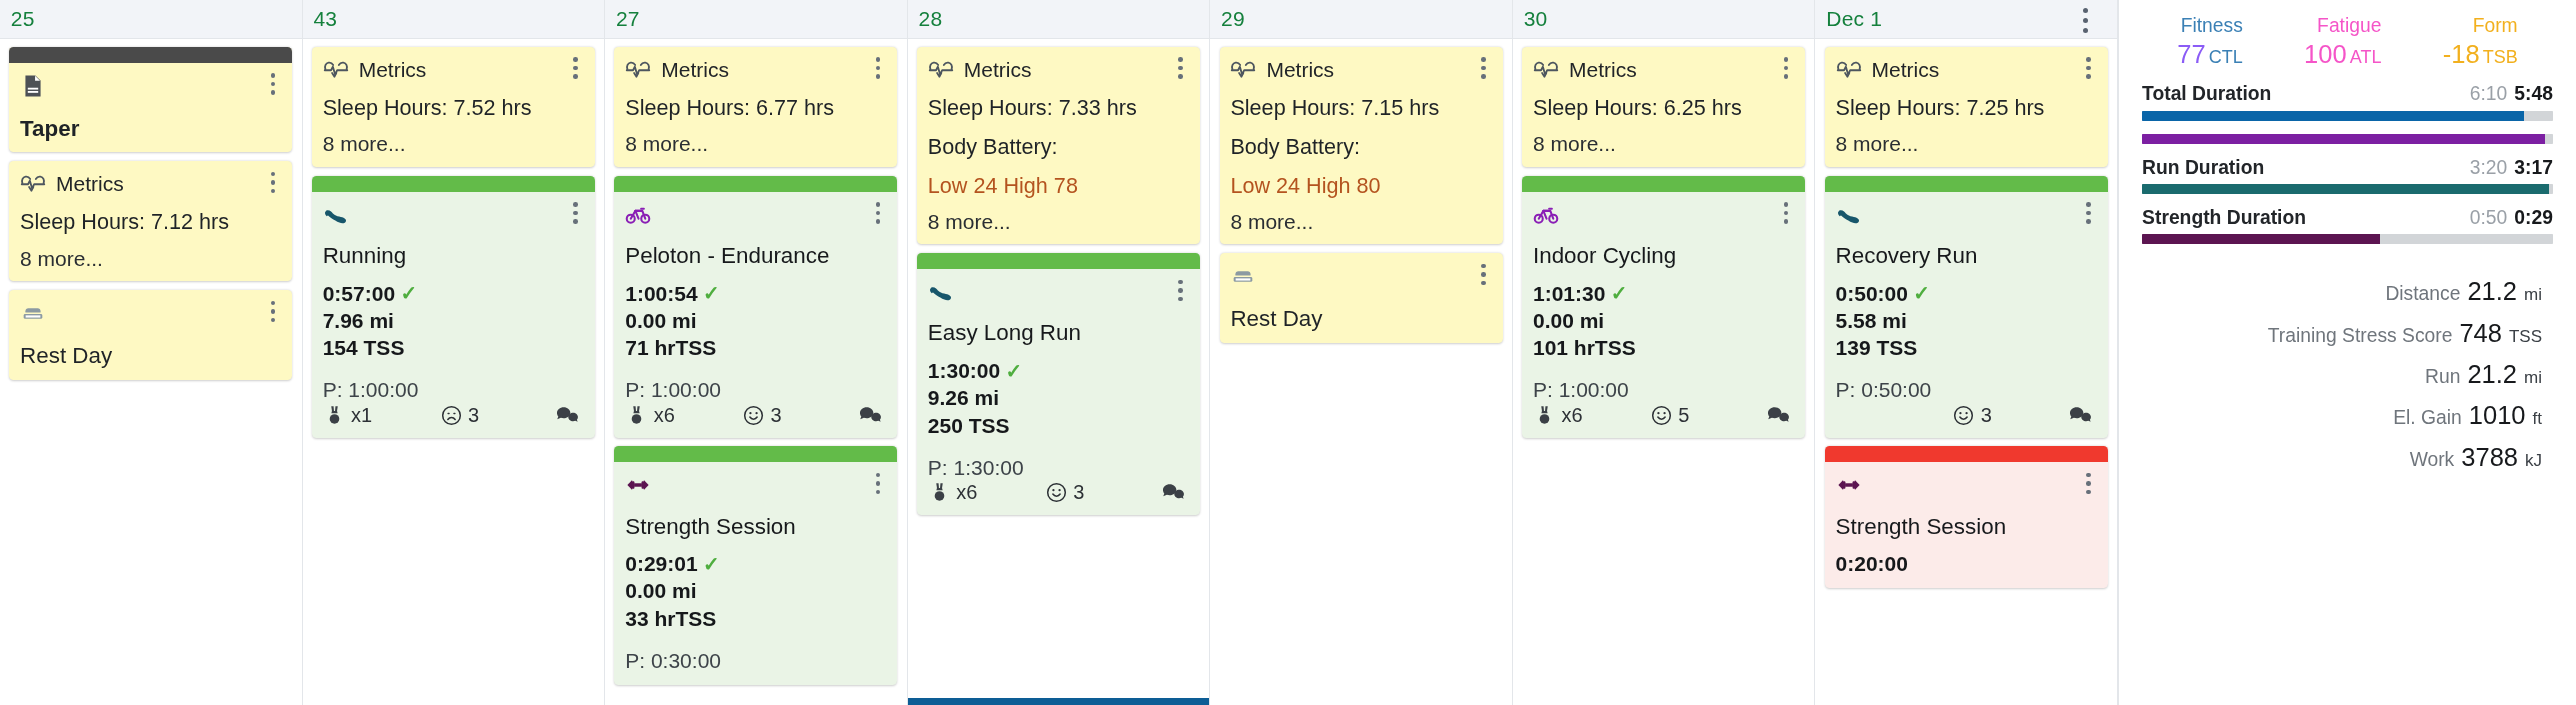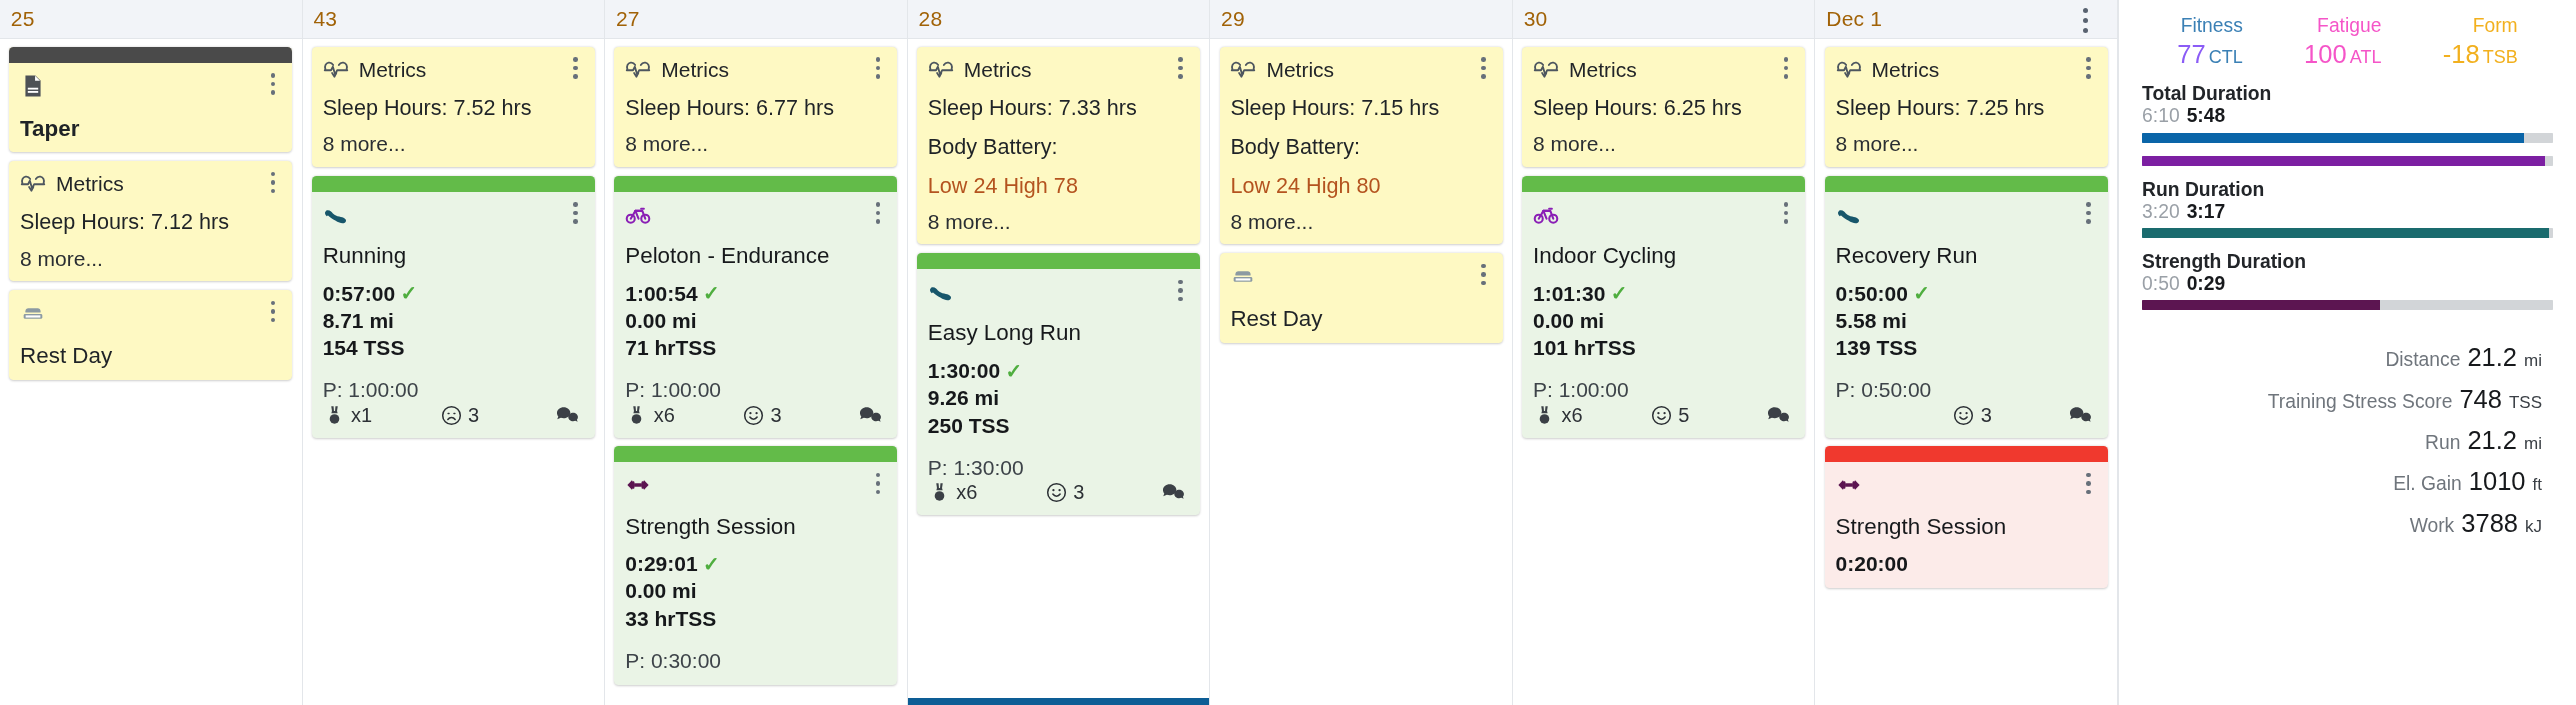--- a/index.html
+++ b/index.html
@@ -22,21 +22,21 @@
     min-width: 0;
   }
   .day-col:first-child { border-left: none; }
   .day-head {
     height: 39px;
     background: #f2f4f8;
     border-bottom: 0.8px solid #e3e6ea;
     display: flex; align-items: center;
     padding-left: 10.8px;
   }
-  .day-head-label { font-size: 21px; color: #a16207; letter-spacing: 0.2px; }
+  .day-head-label { font-size: 21px; color: #15803d; letter-spacing: 0.2px; }
   .day-body { flex: 1; padding: 7.7px 9.3px 0 9.3px; display: flex; flex-direction: column; gap: 8.5px; overflow: hidden; }
 
   
   .today-bar {
     position: absolute; left: 0; right: 0; bottom: 0;
     height: 7px; background: #0d5d95;
   }
 
   
   .card {
@@ -95,21 +95,21 @@
   .sum-kebab i { width: 5.4px; height: 5.4px; border-radius: 50%; background: #596270; }
 
   .chips { display: flex; justify-content: space-around; padding: 14px 7.7px 6.2px 7.7px; }
   .chip { text-align: right; }
   .chip-name { font-size: 19.3px; line-height: 1.2; }
   .chip-val { margin-top: 3.1px; white-space: nowrap; }
   .chip-num { font-size: 25.5px; }
   .chip-unit { font-size: 18px; margin-left: 3.1px; }
 
   .dur-block { margin-top: 7.7px; }
-  .dur-row { display: flex; align-items: baseline; justify-content: space-between; padding: 0 3.1px; flex-direction: column; }
+  .dur-row { display: flex; align-items: baseline; justify-content: space-between; padding: 0 3.1px; }
   .dur-label { font-size: 19.3px; font-weight: bold; color: #222529; }
   .dur-vals { white-space: nowrap; text-align: right; }
   .dur-planned { font-size: 19.3px; color: #9aa0a7; }
   .dur-actual { font-size: 19.3px; font-weight: bold; color: #17191c; margin-left: 7px; }
   .bar-track { height: 10px; background: #d2d5d8; border-radius: 0.8px; margin: 5.4px 3.1px 13px 3.1px; overflow: hidden; }
   .bar-fill { height: 100%; }
 
   .stats-list { margin-top: 20px; padding-right: 14px; }
   .stat-row { display: flex; align-items: baseline; justify-content: flex-end; gap: 7px; margin-bottom: 12.4px; }
   .stat-name { font-size: 19.3px; color: #6f757c; }
@@ -248,21 +248,21 @@
                   <i></i>
                   <i></i>
                 </div>
               </div>
               <div class="wk-title">Running</div>
               <div class="wk-stats">
                 <div class="wk-stat">
                   <span>0:57:00</span>
                   <span class="chk">✓</span>
                 </div>
-                <div class="wk-stat">8.71 mi</div>
+                <div class="wk-stat">7.96 mi</div>
                 <div class="wk-stat">154 TSS</div>
                 <div class="wk-planned">P: 1:00:00</div>
               </div>
               <div class="wk-footer">
                 <div class="wk-foot-cell">
                   <span class="icn" style="width:23px;height:23px;">
                     <svg width="23" height="23" viewBox="0 0 24 24">
                       <g fill="#3b4046">
                         <circle cx="12" cy="15.6" r="5"></circle>
                         <path d="M8.6 2.4h2.4l.6 6.4h-2z"></path>

